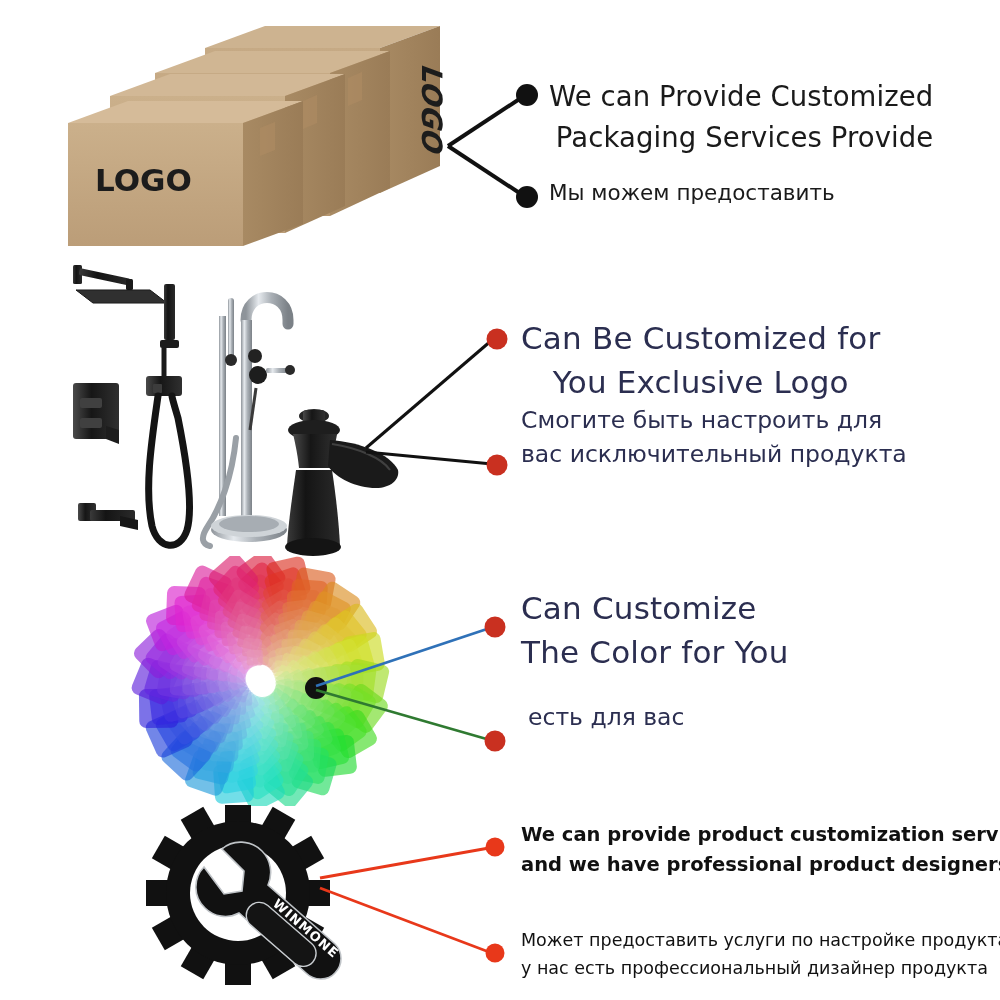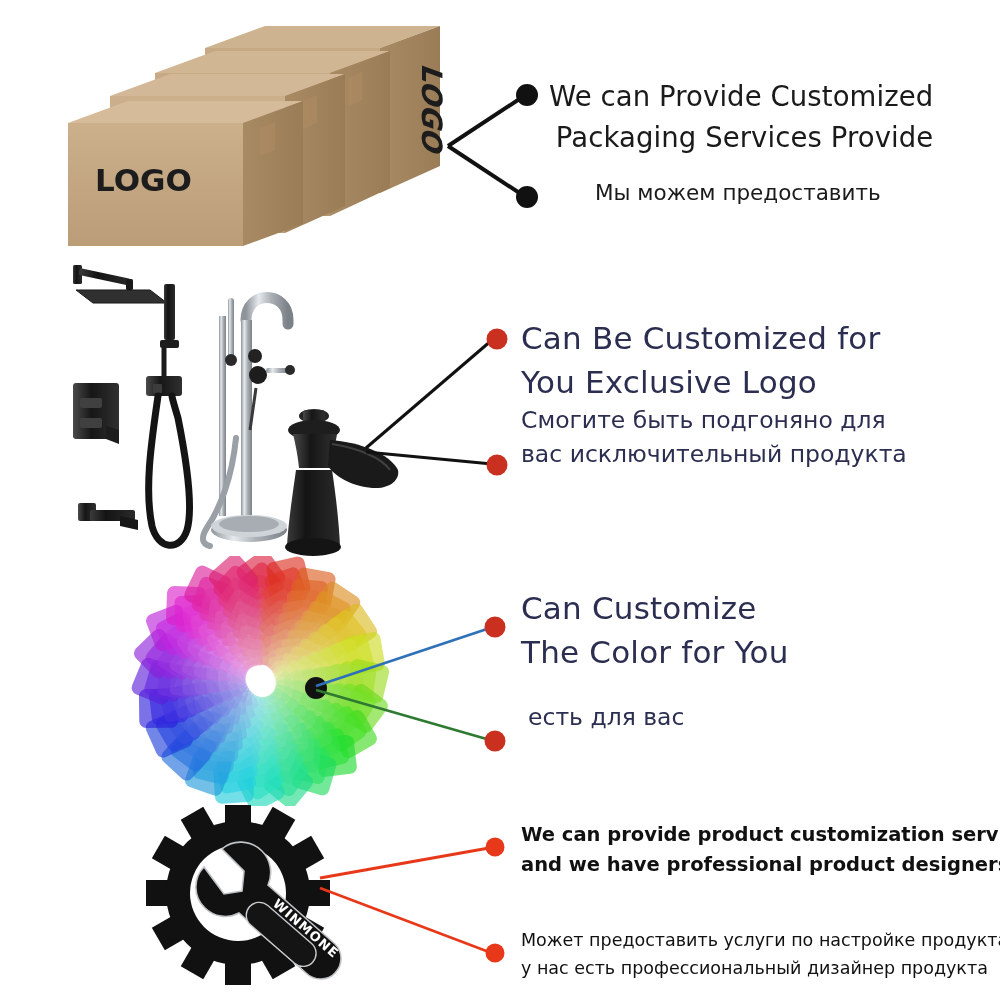--- a/index.html
+++ b/index.html
@@ -41,21 +41,20 @@
     white-space: nowrap;
     text-align: right;
   }
   .sub-black {
     font-family: "DejaVu Sans", "Liberation Sans", sans-serif;
     font-size: 21.5px;
     line-height: 31px;
     color: #1a1a1a;
     font-weight: 400;
     white-space: nowrap;
-    margin-left: 46px;
   }
   .head-navy {
     font-family: "DejaVu Sans", "Liberation Sans", sans-serif;
     font-size: 31px;
     line-height: 44px;
     color: #2b2e50;
     font-weight: 400;
     letter-spacing: 0.2px;
     white-space: nowrap;
   }
@@ -518,26 +517,26 @@
   </svg>
 
   <div class="txt-block" style="left:549px; top:76px;">
     <div class="head-black">We can Provide Customized</div>
     <div class="head-black">Packaging Services Provide</div>
   </div>
   <div class="txt-block" style="left:549px; top:177px;">
     <div class="sub-black">Мы можем предоставить</div>
   </div>
 
-  <div class="txt-block" style="left:521px; top:316px;">
+  <div class="txt-block" style="left:521px; top:316px;text-align:center;">
     <div class="head-navy">Can Be Customized for</div>
     <div class="head-navy">You Exclusive Logo</div>
   </div>
   <div class="txt-block" style="left:521px; top:403px;">
-    <div class="sub-navy">Смогите быть подгоняно для</div>
+    <div class="sub-navy">Смогите быть настроить для</div>
     <div class="sub-navy">вас исключительный продукта</div>
   </div>
 
   <div class="txt-block" style="left:521px; top:586px;">
     <div class="head-navy">Can Customize</div>
     <div class="head-navy">The Color for You</div>
   </div>
   <div class="txt-block" style="left:528px; top:700px;">
     <div class="sub-navy">есть для вас</div>
   </div>

